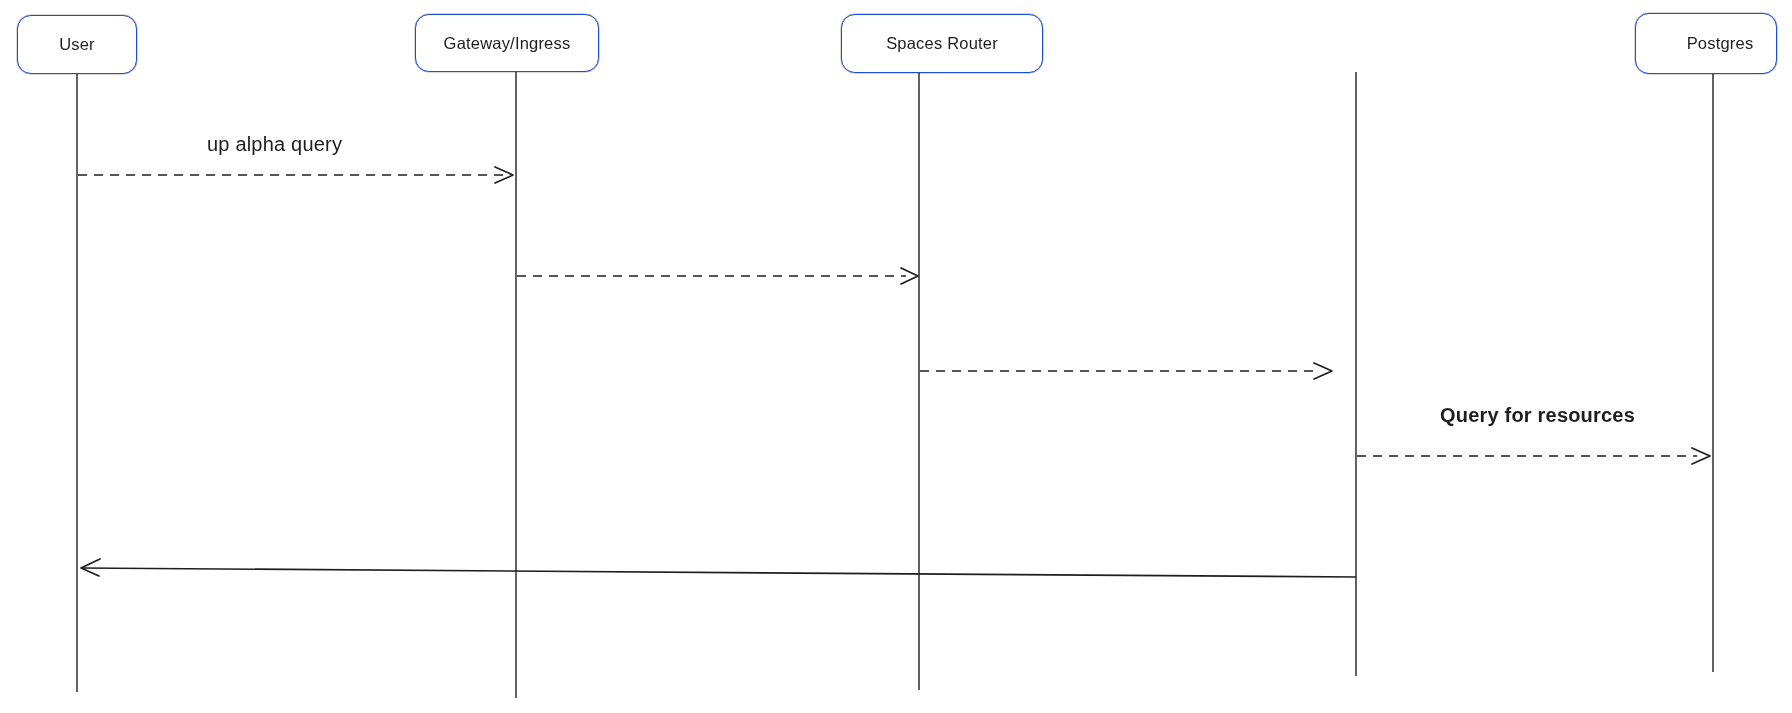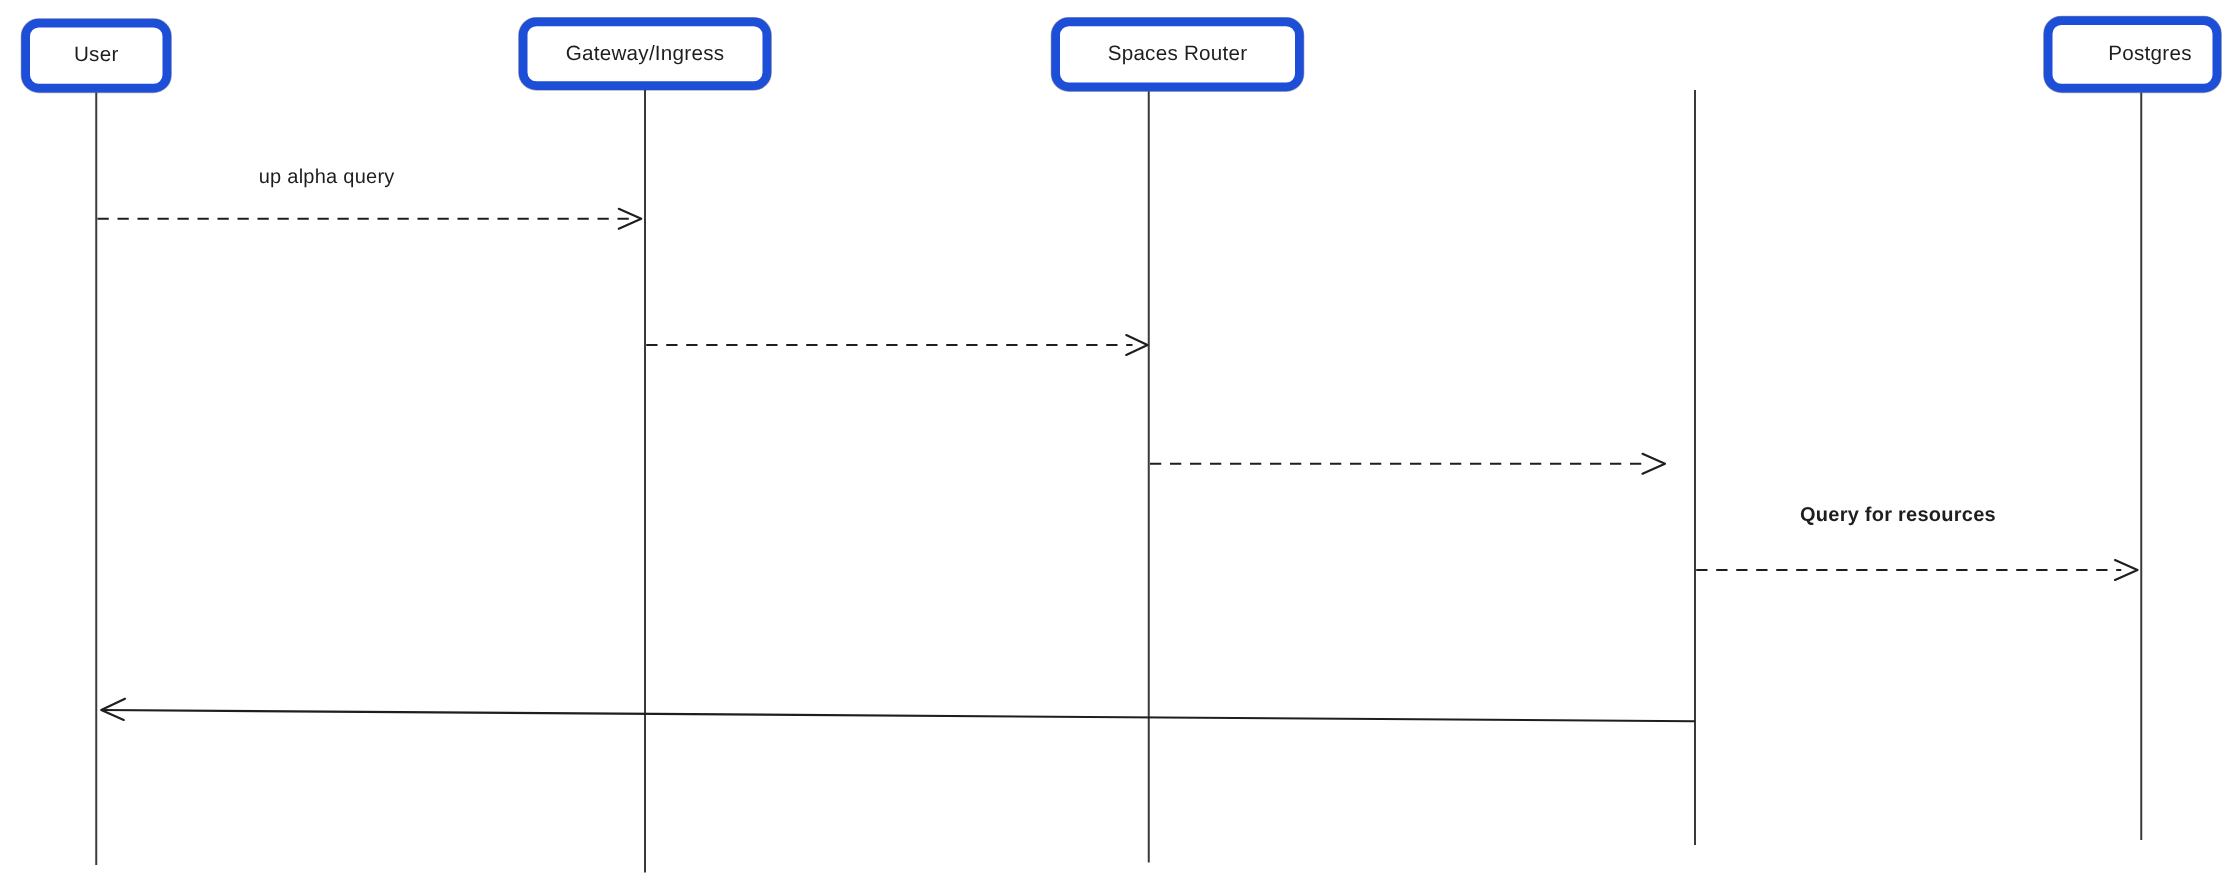--- a/index.html
+++ b/index.html
@@ -17,34 +17,34 @@
   }
   .diagram-svg {
     position: absolute;
     left: 0;
     top: 0;
   }
   .actor-box {
     position: absolute;
     box-sizing: border-box;
     background: #ffffff;
-    border: 7px solid #1d4ed8;
+    border: 1px solid #1d4ed8;
     border-radius: 14px;
     display: flex;
     align-items: center;
     justify-content: center;
     color: #1e1e1e;
     font-size: 16.5px;
     letter-spacing: 0.2px;
     box-shadow: 0 0 0 0.5px rgba(30,30,30,0.35);
   }
   .msg-label {
     position: absolute;
     color: #1e1e1e;
-    font-size: 16px;
+    font-size: 20px;
     letter-spacing: 0.2px;
     white-space: nowrap;
   }
   .lifeline {
     stroke: #3a3a3a;
     stroke-width: 1.6;
   }
   .msg-line {
     stroke: #1e1e1e;
     stroke-width: 1.7;
@@ -97,21 +97,21 @@
     <g>
       <line class="msg-line" x1="1356" y1="577" x2="82" y2="568"></line>
       <path class="arrow-head" d="M 100 559 L 81 568 L 99 576"></path>
     </g>
   </svg>
 
   <div class="actor-box" style="left:17px;  top:15px; width:120px; height:59px;">
     <span>User</span>
   </div>
 
-  <div class="actor-box" style="left:415px; top:14px; width:202px; height:58px;">
+  <div class="actor-box" style="left:415px; top:14px; width:184px; height:58px;">
     <span>Gateway/Ingress</span>
   </div>
 
   <div class="actor-box" style="left:815px; top:14px; width:202px; height:59px;margin-left:26px;">
     <span>Spaces Router</span>
   </div>
 
 
   <div class="actor-box" style="left:1635px; top:13px; width:142px; height:61px;padding-left:28px;">
     <span>Postgres</span>

